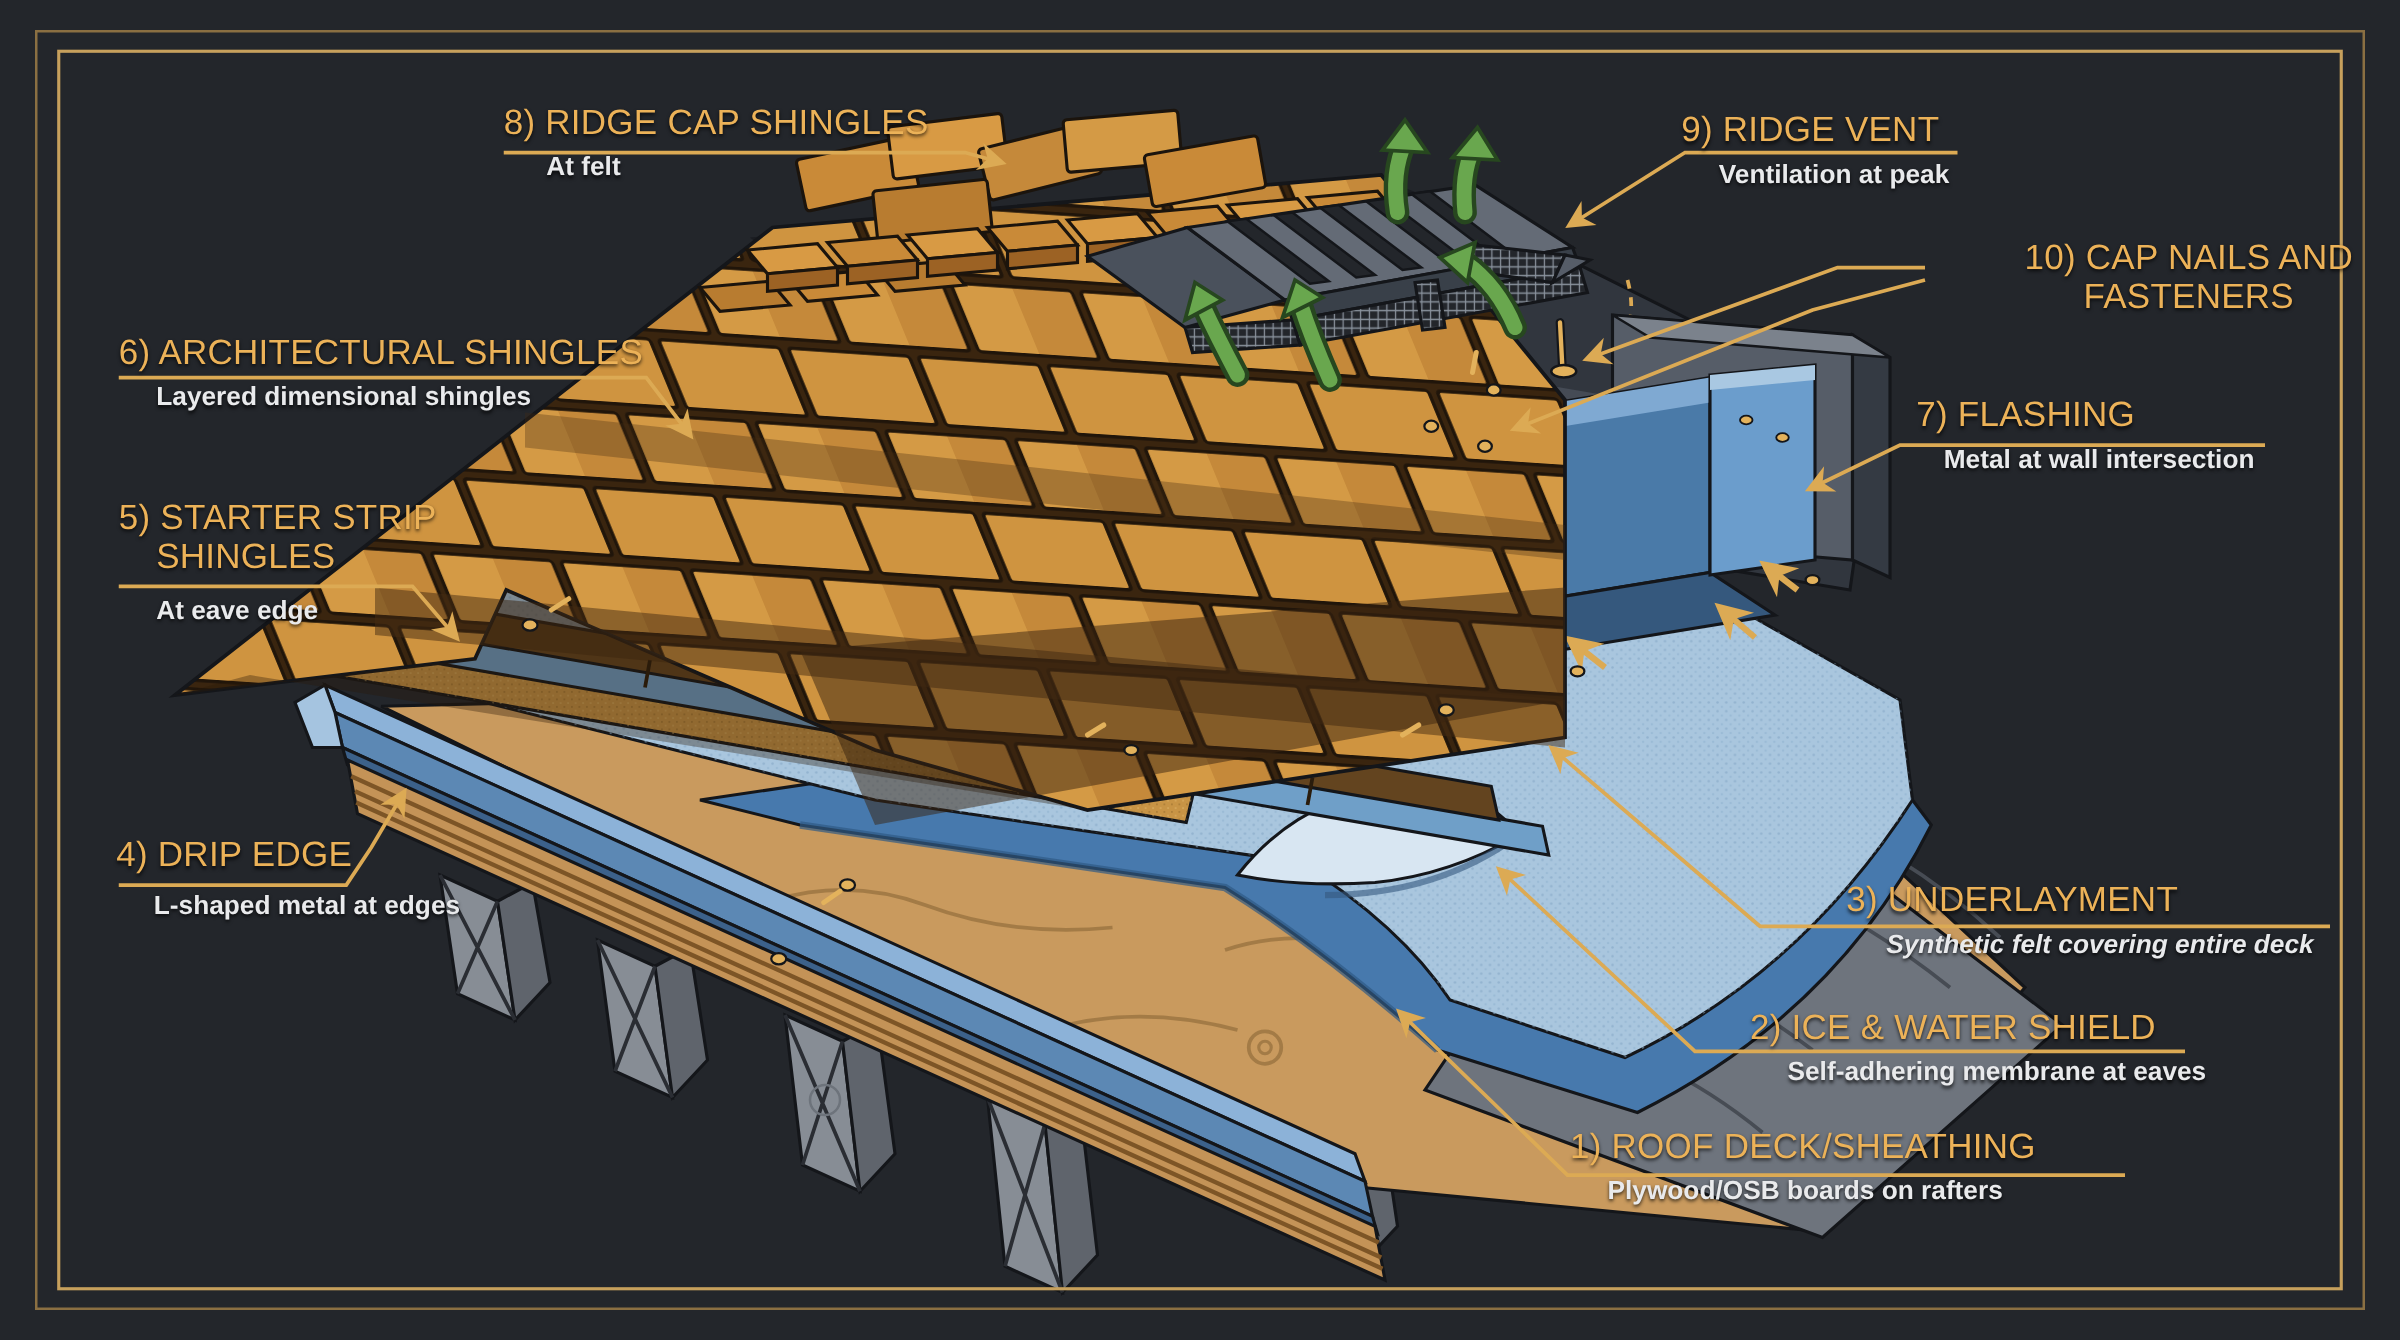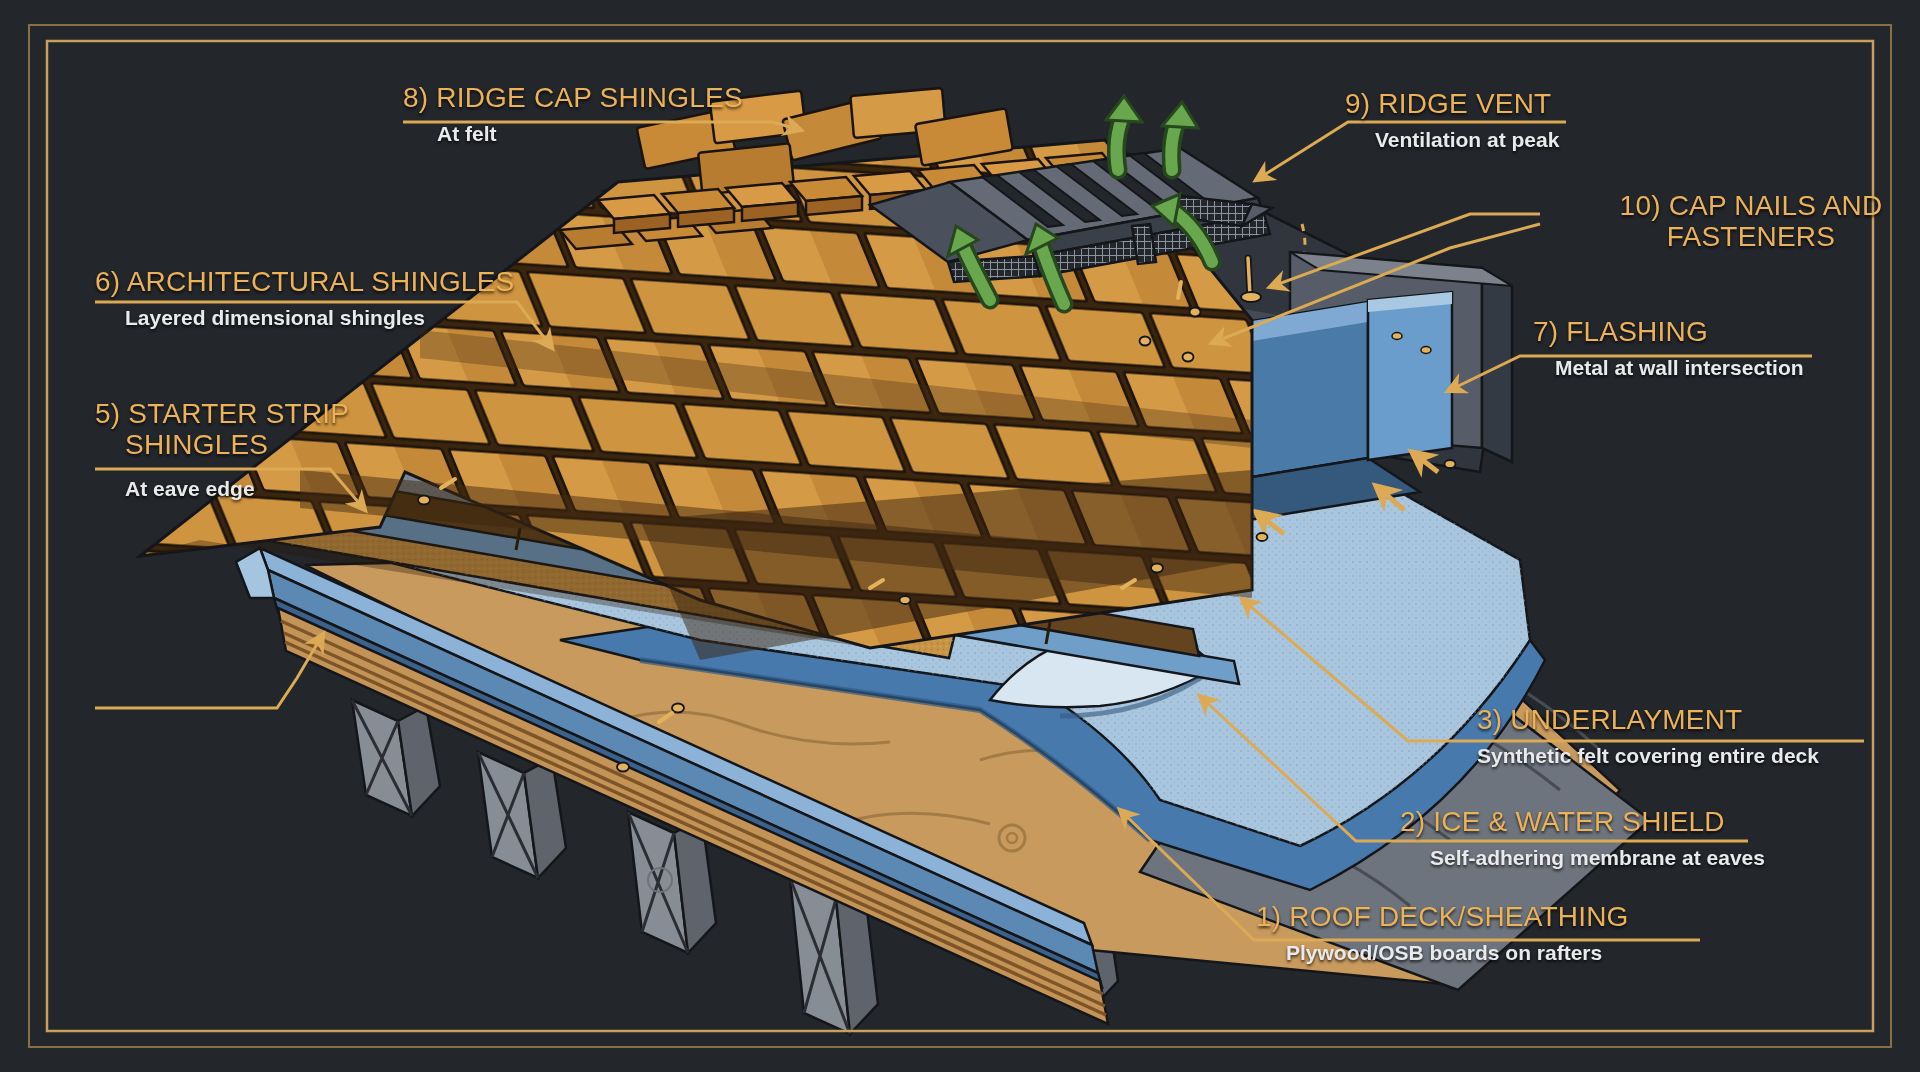--- a/index.html
+++ b/index.html
@@ -325,24 +325,28 @@
   <div class="t">5) STARTER STRIP</div>
   <div class="t" style="margin-left:30px;">SHINGLES</div>
   <div class="s" style="margin-left:30px;margin-top:16px;">At eave edge</div>
 </div>
 
 <div class="callout" style="left:1533px;top:316px;">
   <div class="t">7) FLASHING</div>
   <div class="s" style="margin-left:22px;">Metal at wall intersection</div>
 </div>
 
+<div class="callout" style="left:93px;top:668px;">
+  <div class="t">4) DRIP EDGE</div>
+  <div class="s" style="margin-left:30px;margin-top:14px;">L-shaped metal at edges</div>
+</div>
 
 <div class="callout" style="left:1477px;top:704px;">
   <div class="t">3) UNDERLAYMENT</div>
-  <div class="s" style="">Synthetic felt covering entire deck</div>
+  <div class="s" style="margin-left:32px;font-style:italic;">Synthetic felt covering entire deck</div>
 </div>
 
 <div class="callout" style="left:1400px;top:806px;">
   <div class="t">2) ICE &amp; WATER SHIELD</div>
   <div class="s" style="margin-left:30px;">Self-adhering membrane at eaves</div>
 </div>
 
 <div class="callout" style="left:1256px;top:901px;">
   <div class="t">1) ROOF DECK/SHEATHING</div>
   <div class="s" style="margin-left:30px;">Plywood/OSB boards on rafters</div>

